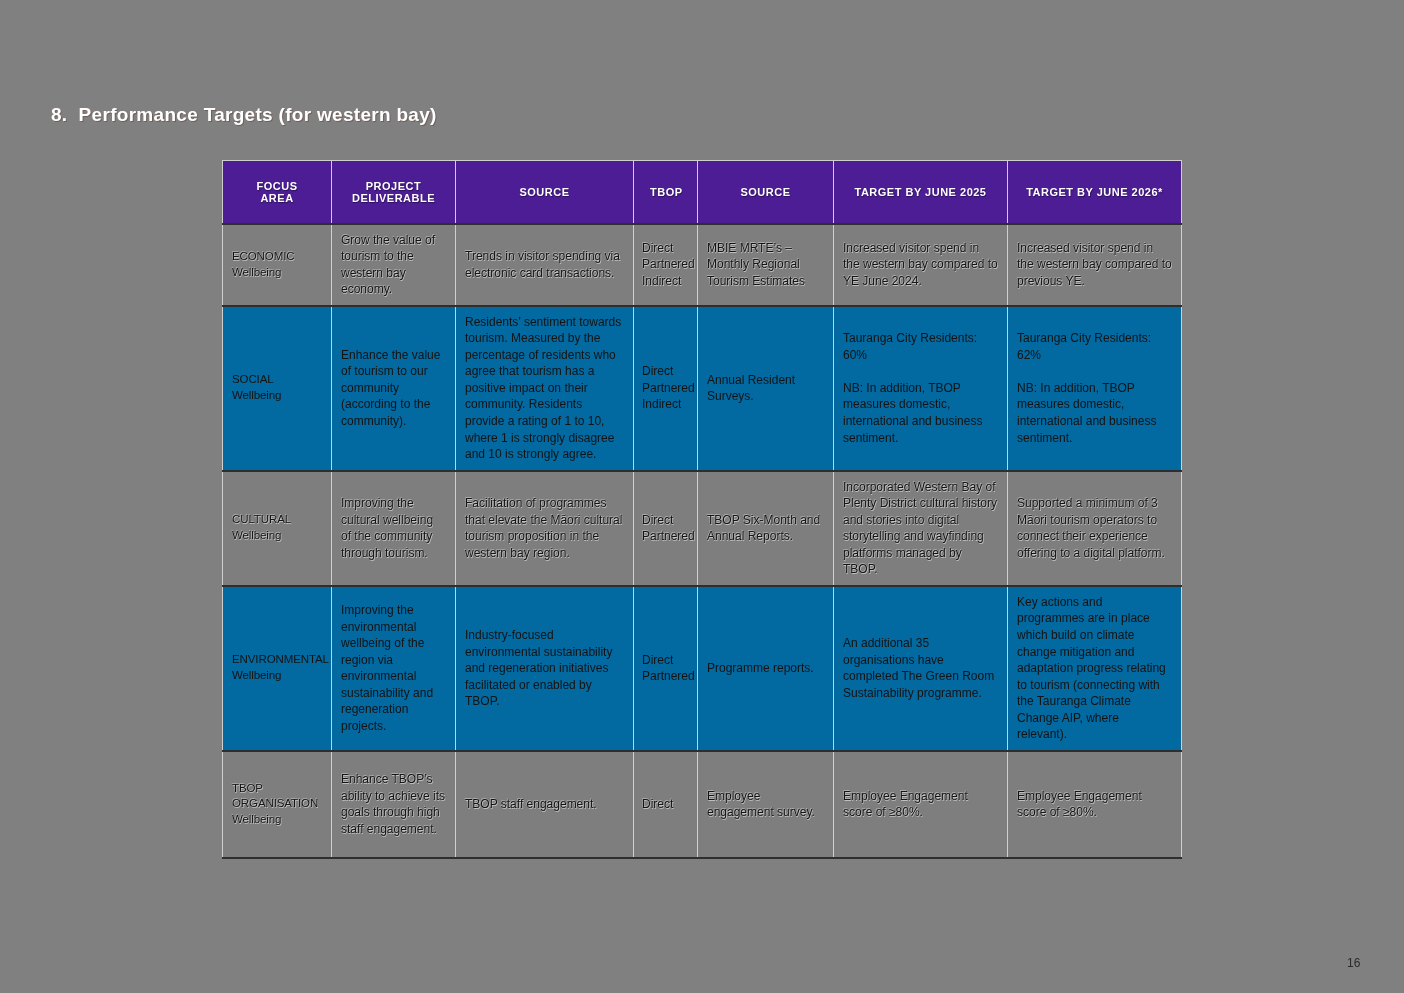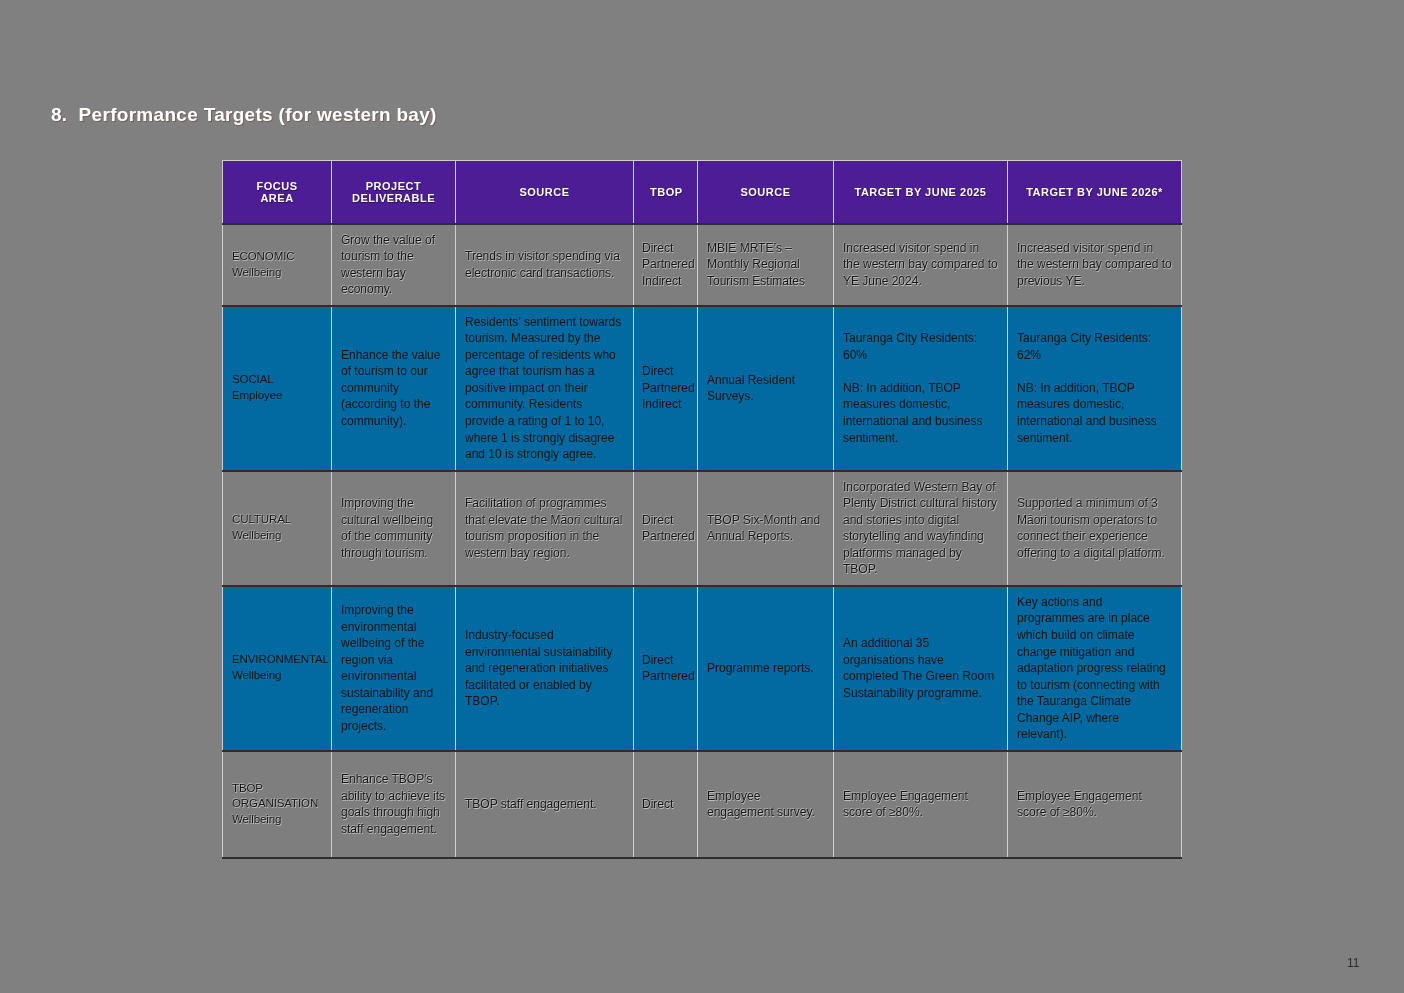--- a/index.html
+++ b/index.html
@@ -114,21 +114,21 @@
 Partnered
 Indirect</td>
         <td>MBIE MRTE’s –
 Monthly Regional
 Tourism Estimates</td>
         <td>Increased visitor spend in the western bay compared to YE June 2024.</td>
         <td>Increased visitor spend in the western bay compared to previous YE.</td>
       </tr>
       <tr class="row-light">
         <td class="focus">SOCIAL
-Employee</td>
+Wellbeing</td>
         <td>Enhance the value of tourism to our community (according to the community).</td>
         <td>Residents’ sentiment towards tourism. Measured by the percentage of residents who agree that tourism has a positive impact on their community. Residents provide a rating of 1 to 10, where 1 is strongly disagree and 10 is strongly agree.</td>
         <td class="tbop">Direct
 Partnered
 Indirect</td>
         <td>Annual Resident Surveys.</td>
         <td>Tauranga City Residents: 60%
 
 NB: In addition, TBOP measures domestic, international and business sentiment.</td>
         <td>Tauranga City Residents: 62%
@@ -164,15 +164,15 @@
         <td>Enhance TBOP’s ability to achieve its goals through high staff engagement.</td>
         <td>TBOP staff engagement.</td>
         <td class="tbop">Direct</td>
         <td>Employee engagement survey.</td>
         <td>Employee  Engagement score of ≥80%.</td>
         <td>Employee Engagement score of ≥80%.</td>
       </tr>
     </tbody>
   </table>
 
-  <div class="page-number">11</div>
+  <div class="page-number">16</div>
 
 </div>
 
 </body></html>

